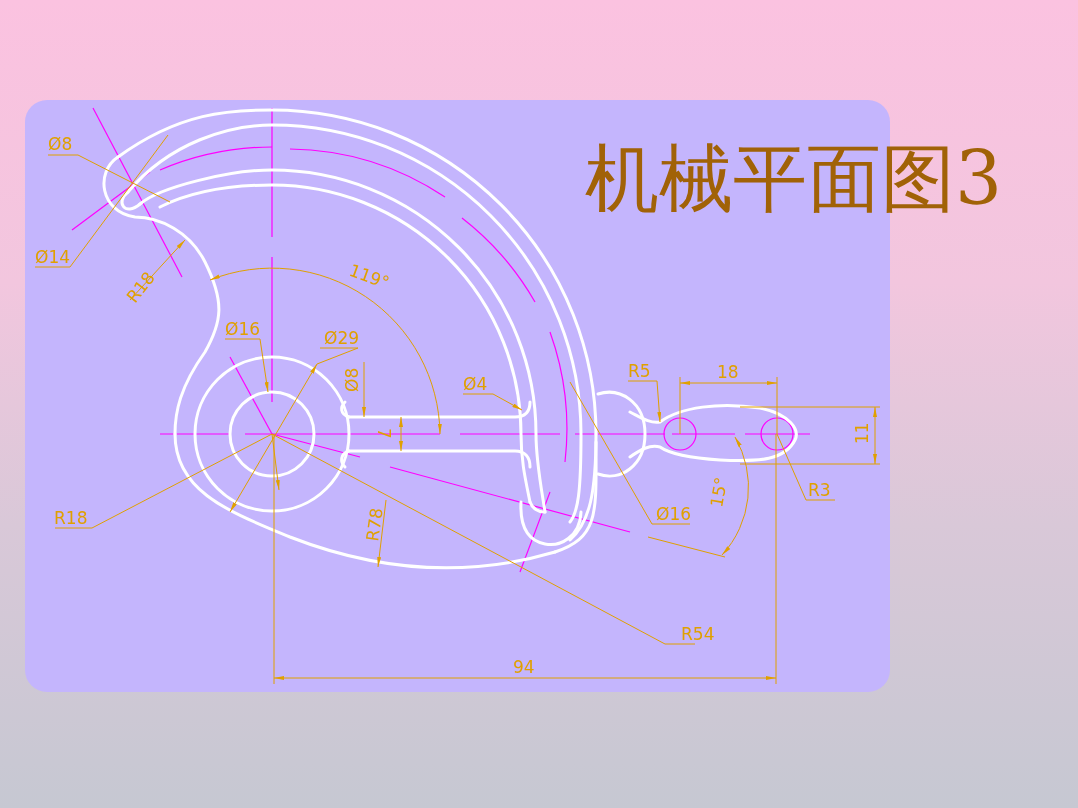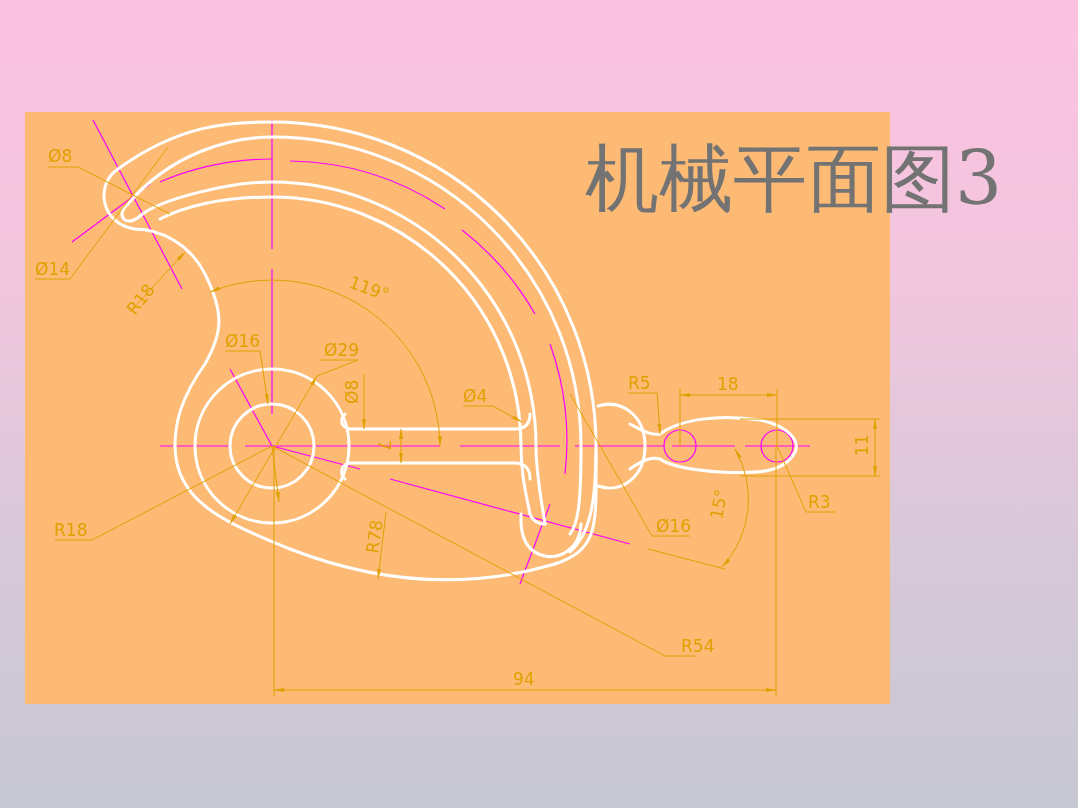--- a/index.html
+++ b/index.html
@@ -3,28 +3,29 @@
 <meta charset="utf-8">
 <style>
   html, body { margin: 0; padding: 0; }
   body {
     width: 1078px; height: 808px; overflow: hidden; position: relative;
     background: linear-gradient(to bottom, #fbc2e0 0%, #f2c6de 35%, #d9c8d8 65%, #c6c8d2 100%);
     font-family: "Liberation Sans", sans-serif;
   }
   #slide { position: absolute; left: 0; top: 0; width: 1078px; height: 808px; }
   #drawing-panel {
-    position: absolute; left: 25px; top: 112px; width: 865px; height: 592px;
-    background: #fdba74;
+    position: absolute; left: 25px; top: 100px; width: 865px; height: 592px;
+    background: #c4b5fd;
+    border-radius: 22px;
   }
   #drawing-panel svg { position: absolute; left: 0; top: 0; }
   #slide-title {
     position: absolute; left: 585px; top: 133px;
     font-family: "DejaVu Serif", "Liberation Serif", serif;
-    font-size: 74px; line-height: 90px; color: #737373; white-space: nowrap;
+    font-size: 74px; line-height: 90px; color: #a16207; white-space: nowrap;
     letter-spacing: 0px;
   }
   .dim-text { font-family: "DejaVu Sans", "Liberation Sans", sans-serif; fill: #e0a000; font-size: 17px; }
 </style>
 </head>
 <body>
 
 <div id="slide">
   <div id="drawing-panel">
     <svg width="865" height="592" viewBox="25 108 865 592">

